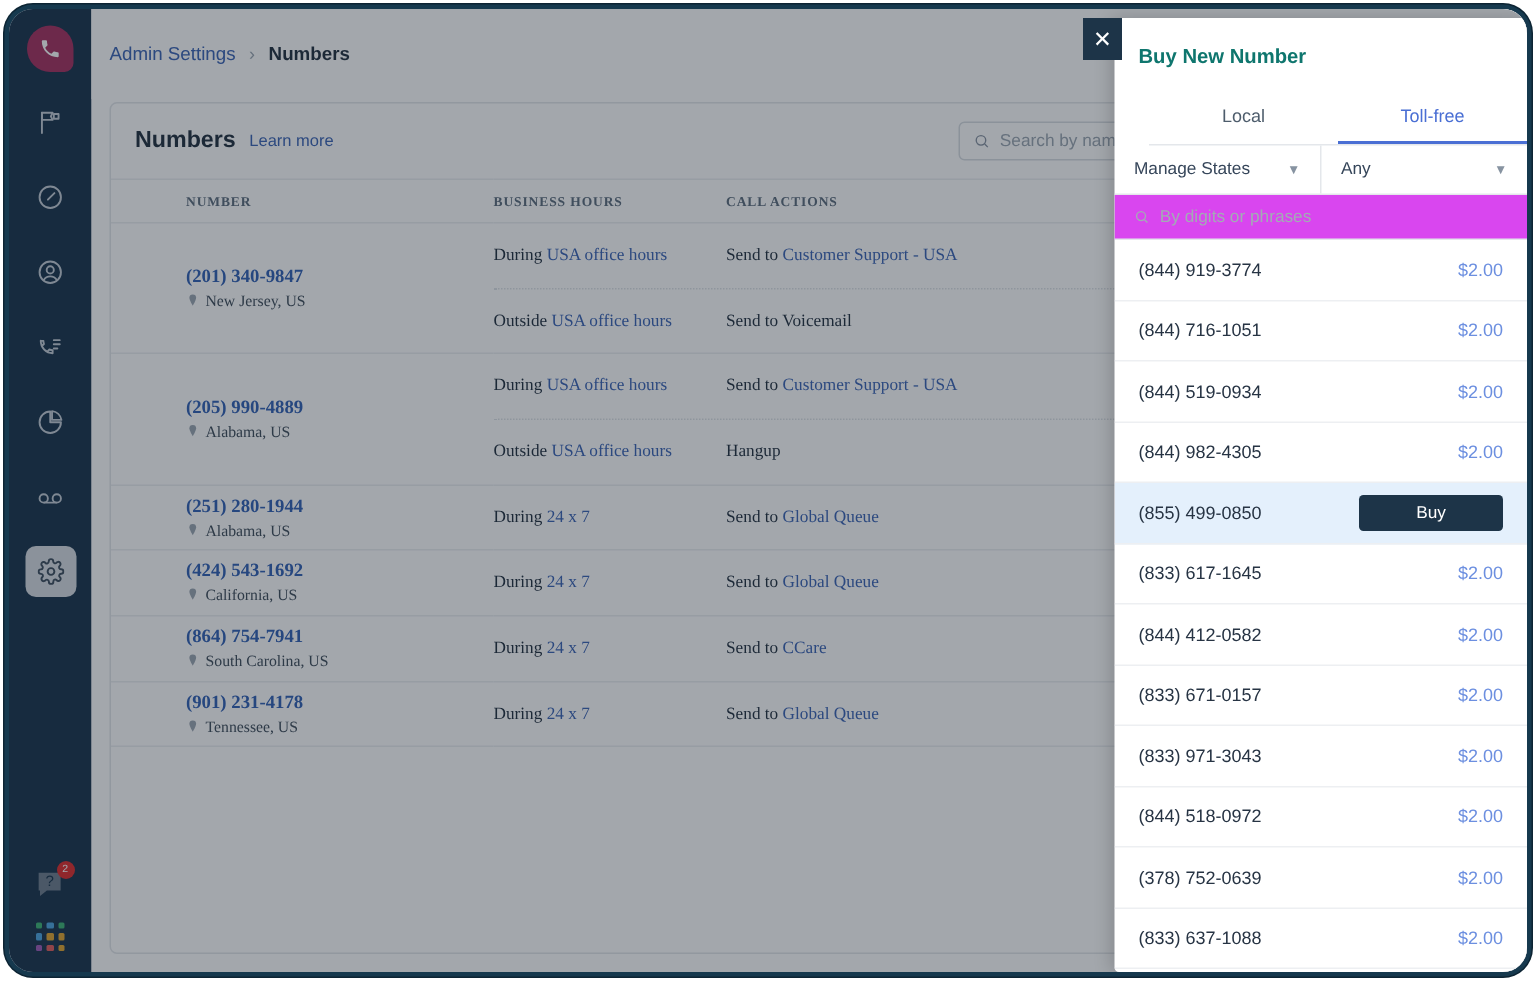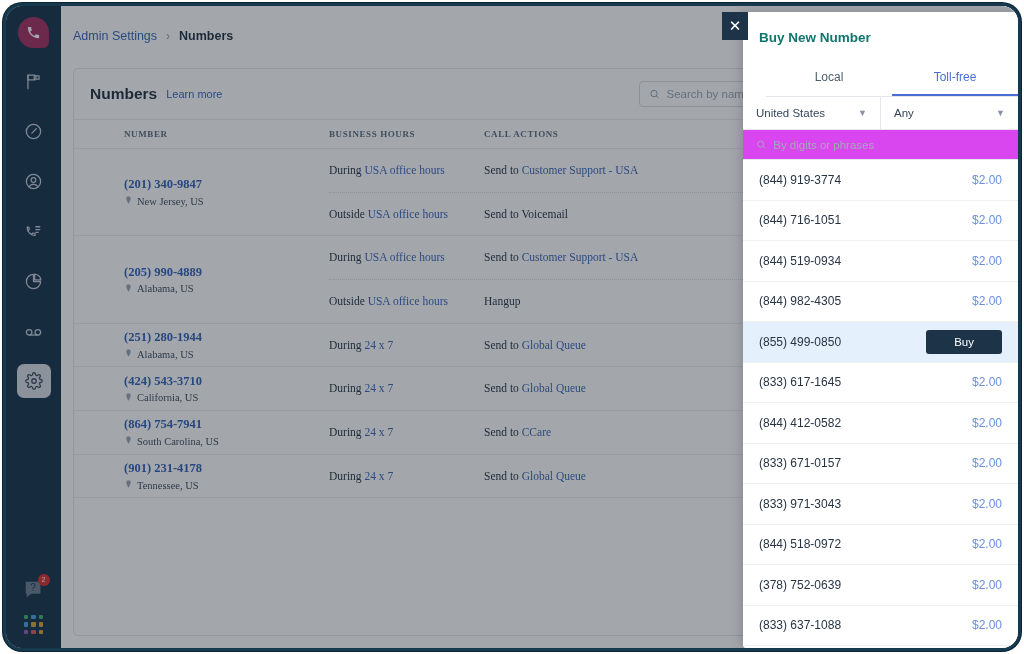--- a/index.html
+++ b/index.html
@@ -221,21 +221,21 @@
     height: 40.5px; display: flex; align-items: center;
     padding: 0 16px; border-bottom: 1px solid #edeff2;
   }
   .nrow.hl { background: #e4f0fc; }
   .nnum { font-size: 12px; color: #273444; }
   .nprice { margin-left: auto; font-size: 12px; color: #6c8fe0; }
   .buy-btn {
     margin-left: auto;
     background: #1d3448; color: #fff;
     font-size: 11.5px; border: 0; border-radius: 3px;
-    padding: 6px 28px; cursor: pointer;
+    padding: 6px 38px; cursor: pointer;
     font-family: "Liberation Sans", sans-serif;
   }
 </style>
 </head>
 <body>
 
 <div id="frame">
 <div id="shell">
 
   <nav id="rail">
@@ -410,21 +410,21 @@
                 </td>
                 <td colspan="2">
                   <div class="sub">
                     <div class="bh">During <span class="accent">24 x 7</span></div>
                     <div>Send to <span class="accent">Global Queue</span></div>
                   </div>
                 </td>
               </tr>
               <tr>
                 <td class="c1">
-                  <div class="num-link">(424) 543-3710</div>
+                  <div class="num-link">(424) 543-1692</div>
                   <div class="loc">
                     <span><svg width="9" height="10" viewBox="0 0 24 24" fill="#9aa5b1">
                         <path d="M12 2a6 6 0 0 0-6 6c0 4.5 6 14 6 14s6-9.5 6-14a6 6 0 0 0-6-6z"></path>
                       </svg></span>
                     <span>California, US</span>
                   </div>
                 </td>
                 <td colspan="2">
                   <div class="sub">
                     <div class="bh">During <span class="accent">24 x 7</span></div>
@@ -480,21 +480,21 @@
   <aside id="panel">
     <div id="panel-title">Buy New Number</div>
 
     <div id="panel-tabs">
       <div class="ptab">Local</div>
       <div class="ptab sel">Toll-free</div>
     </div>
 
     <div id="panel-filters">
       <div class="pfilter">
-        <span>United States</span>
+        <span>Manage States</span>
         <span class="chev">▼</span>
       </div>
       <div class="pfilter">
         <span>Any</span>
         <span class="chev">▼</span>
       </div>
     </div>
 
     <div id="panel-search">
       <svg width="11" height="11" viewBox="0 0 24 24" fill="none" stroke="#a3abb5" stroke-width="2.2">

